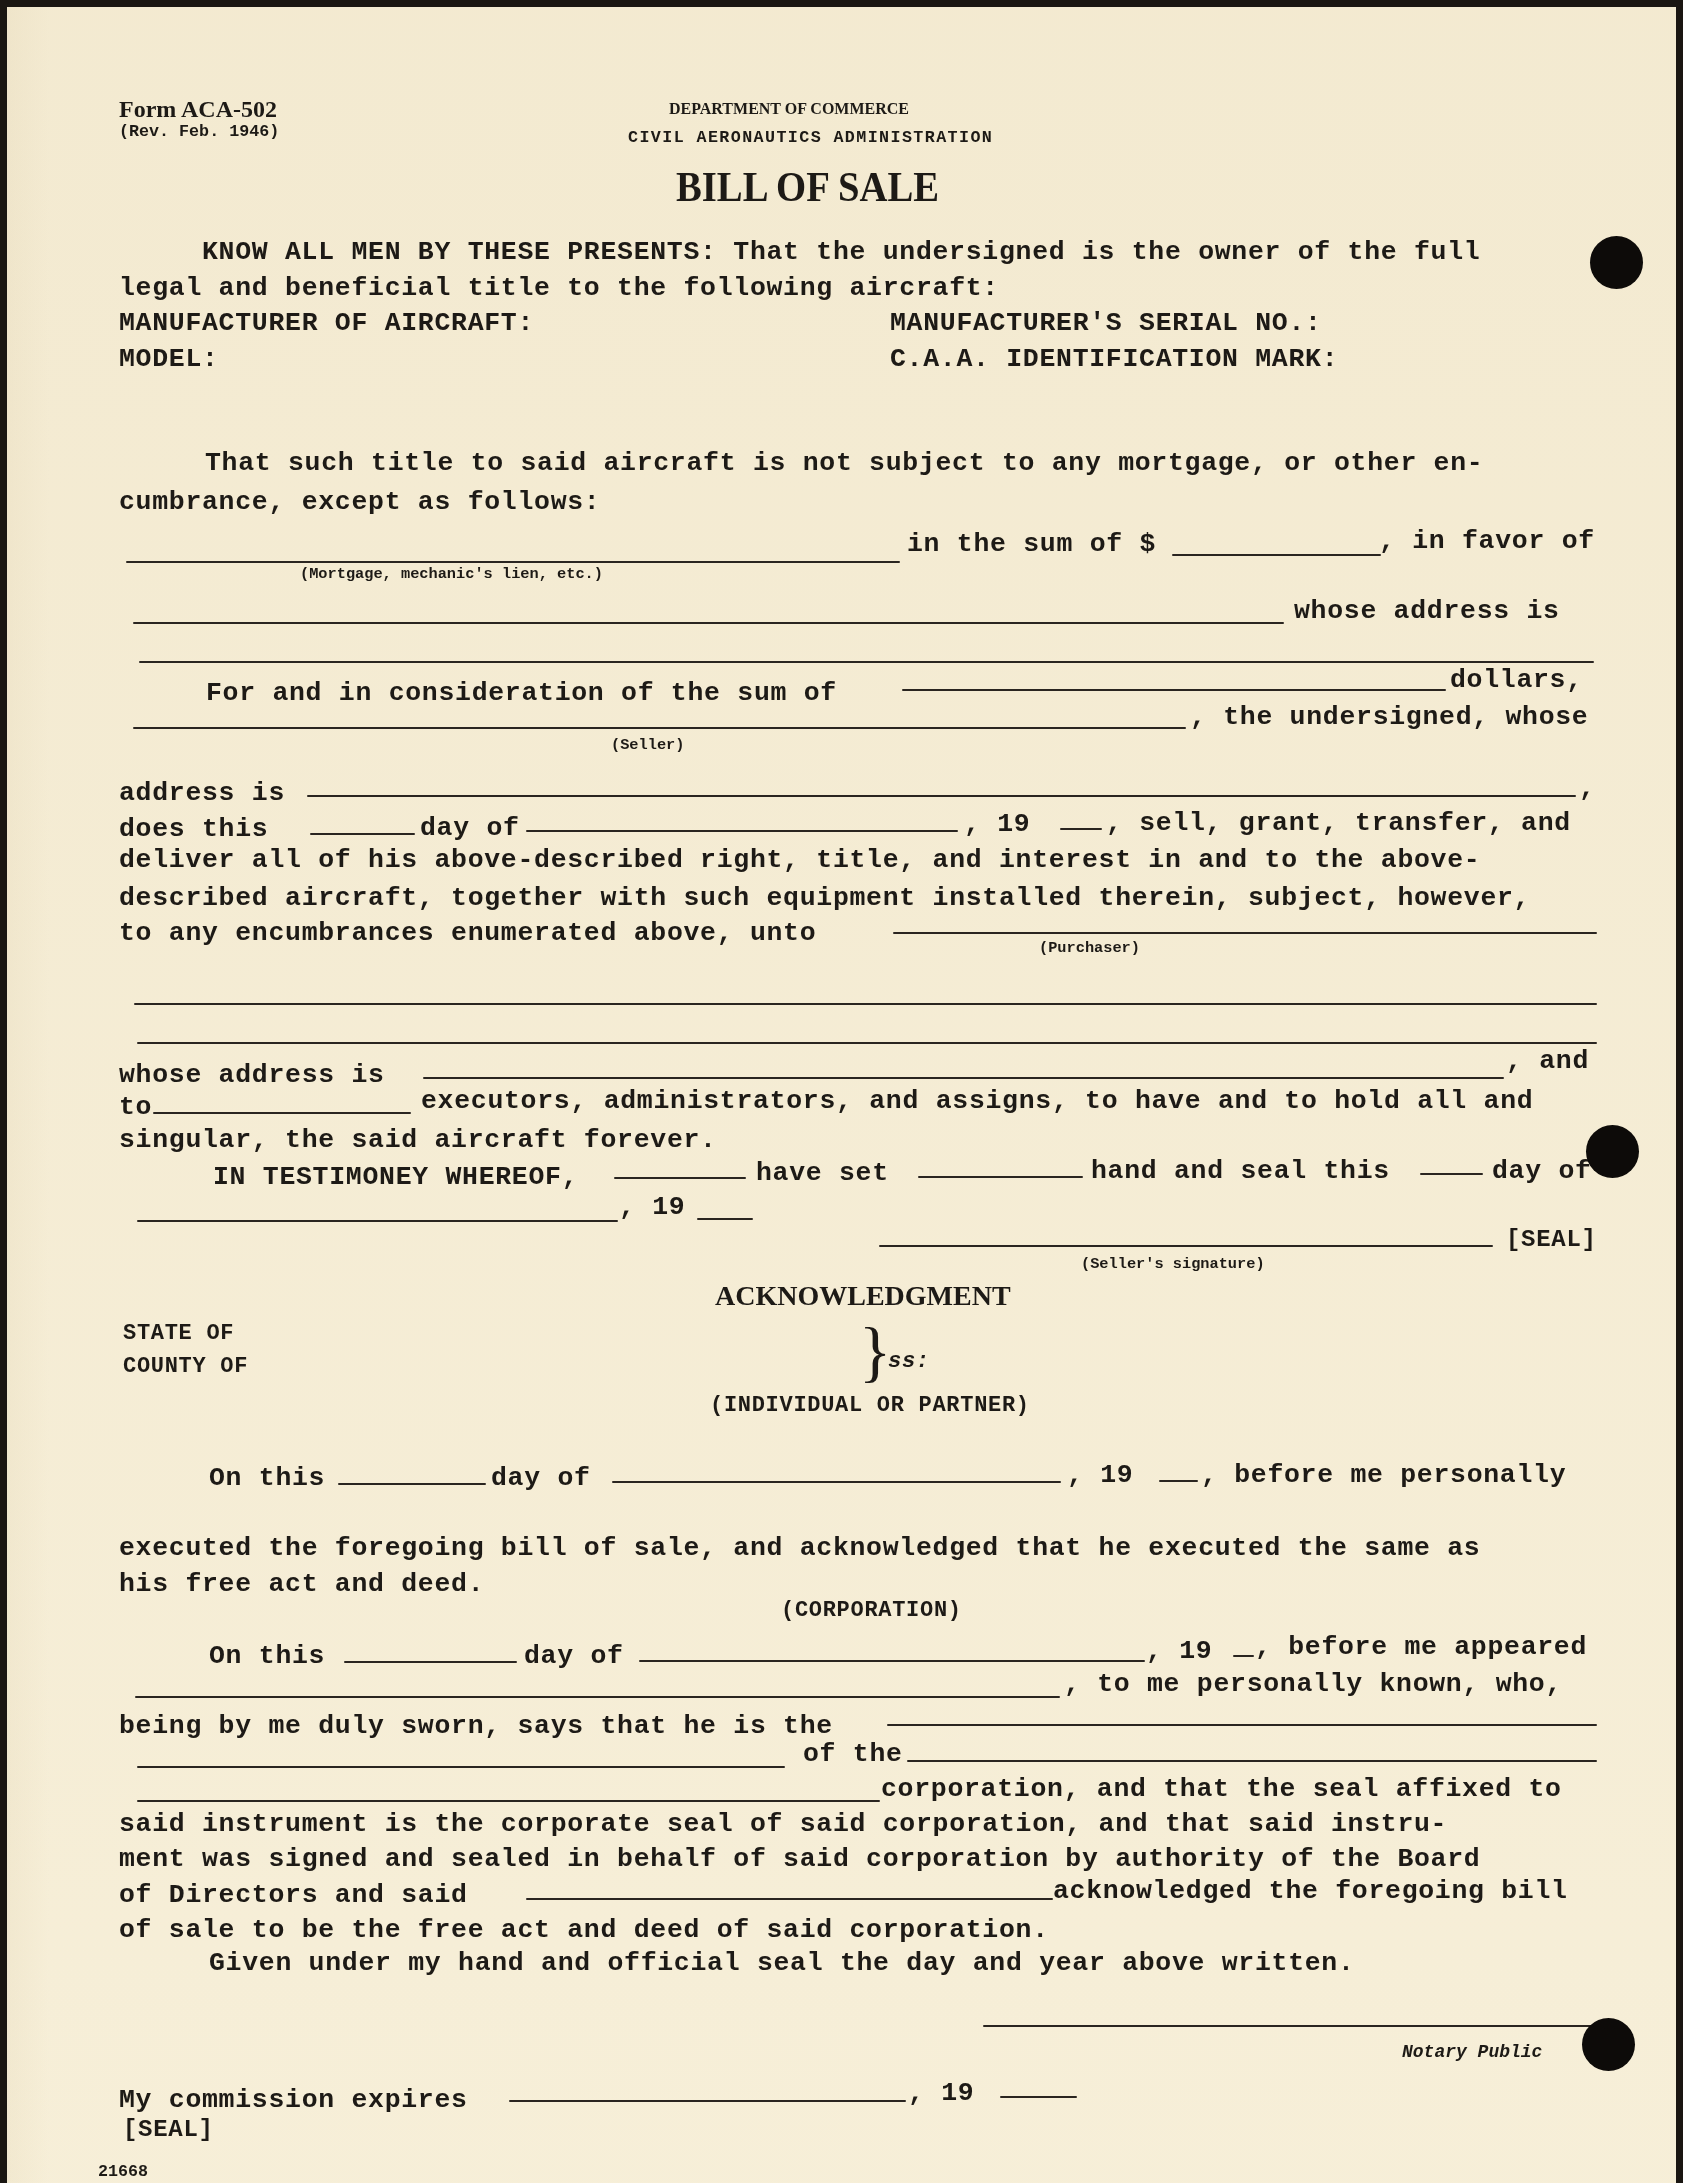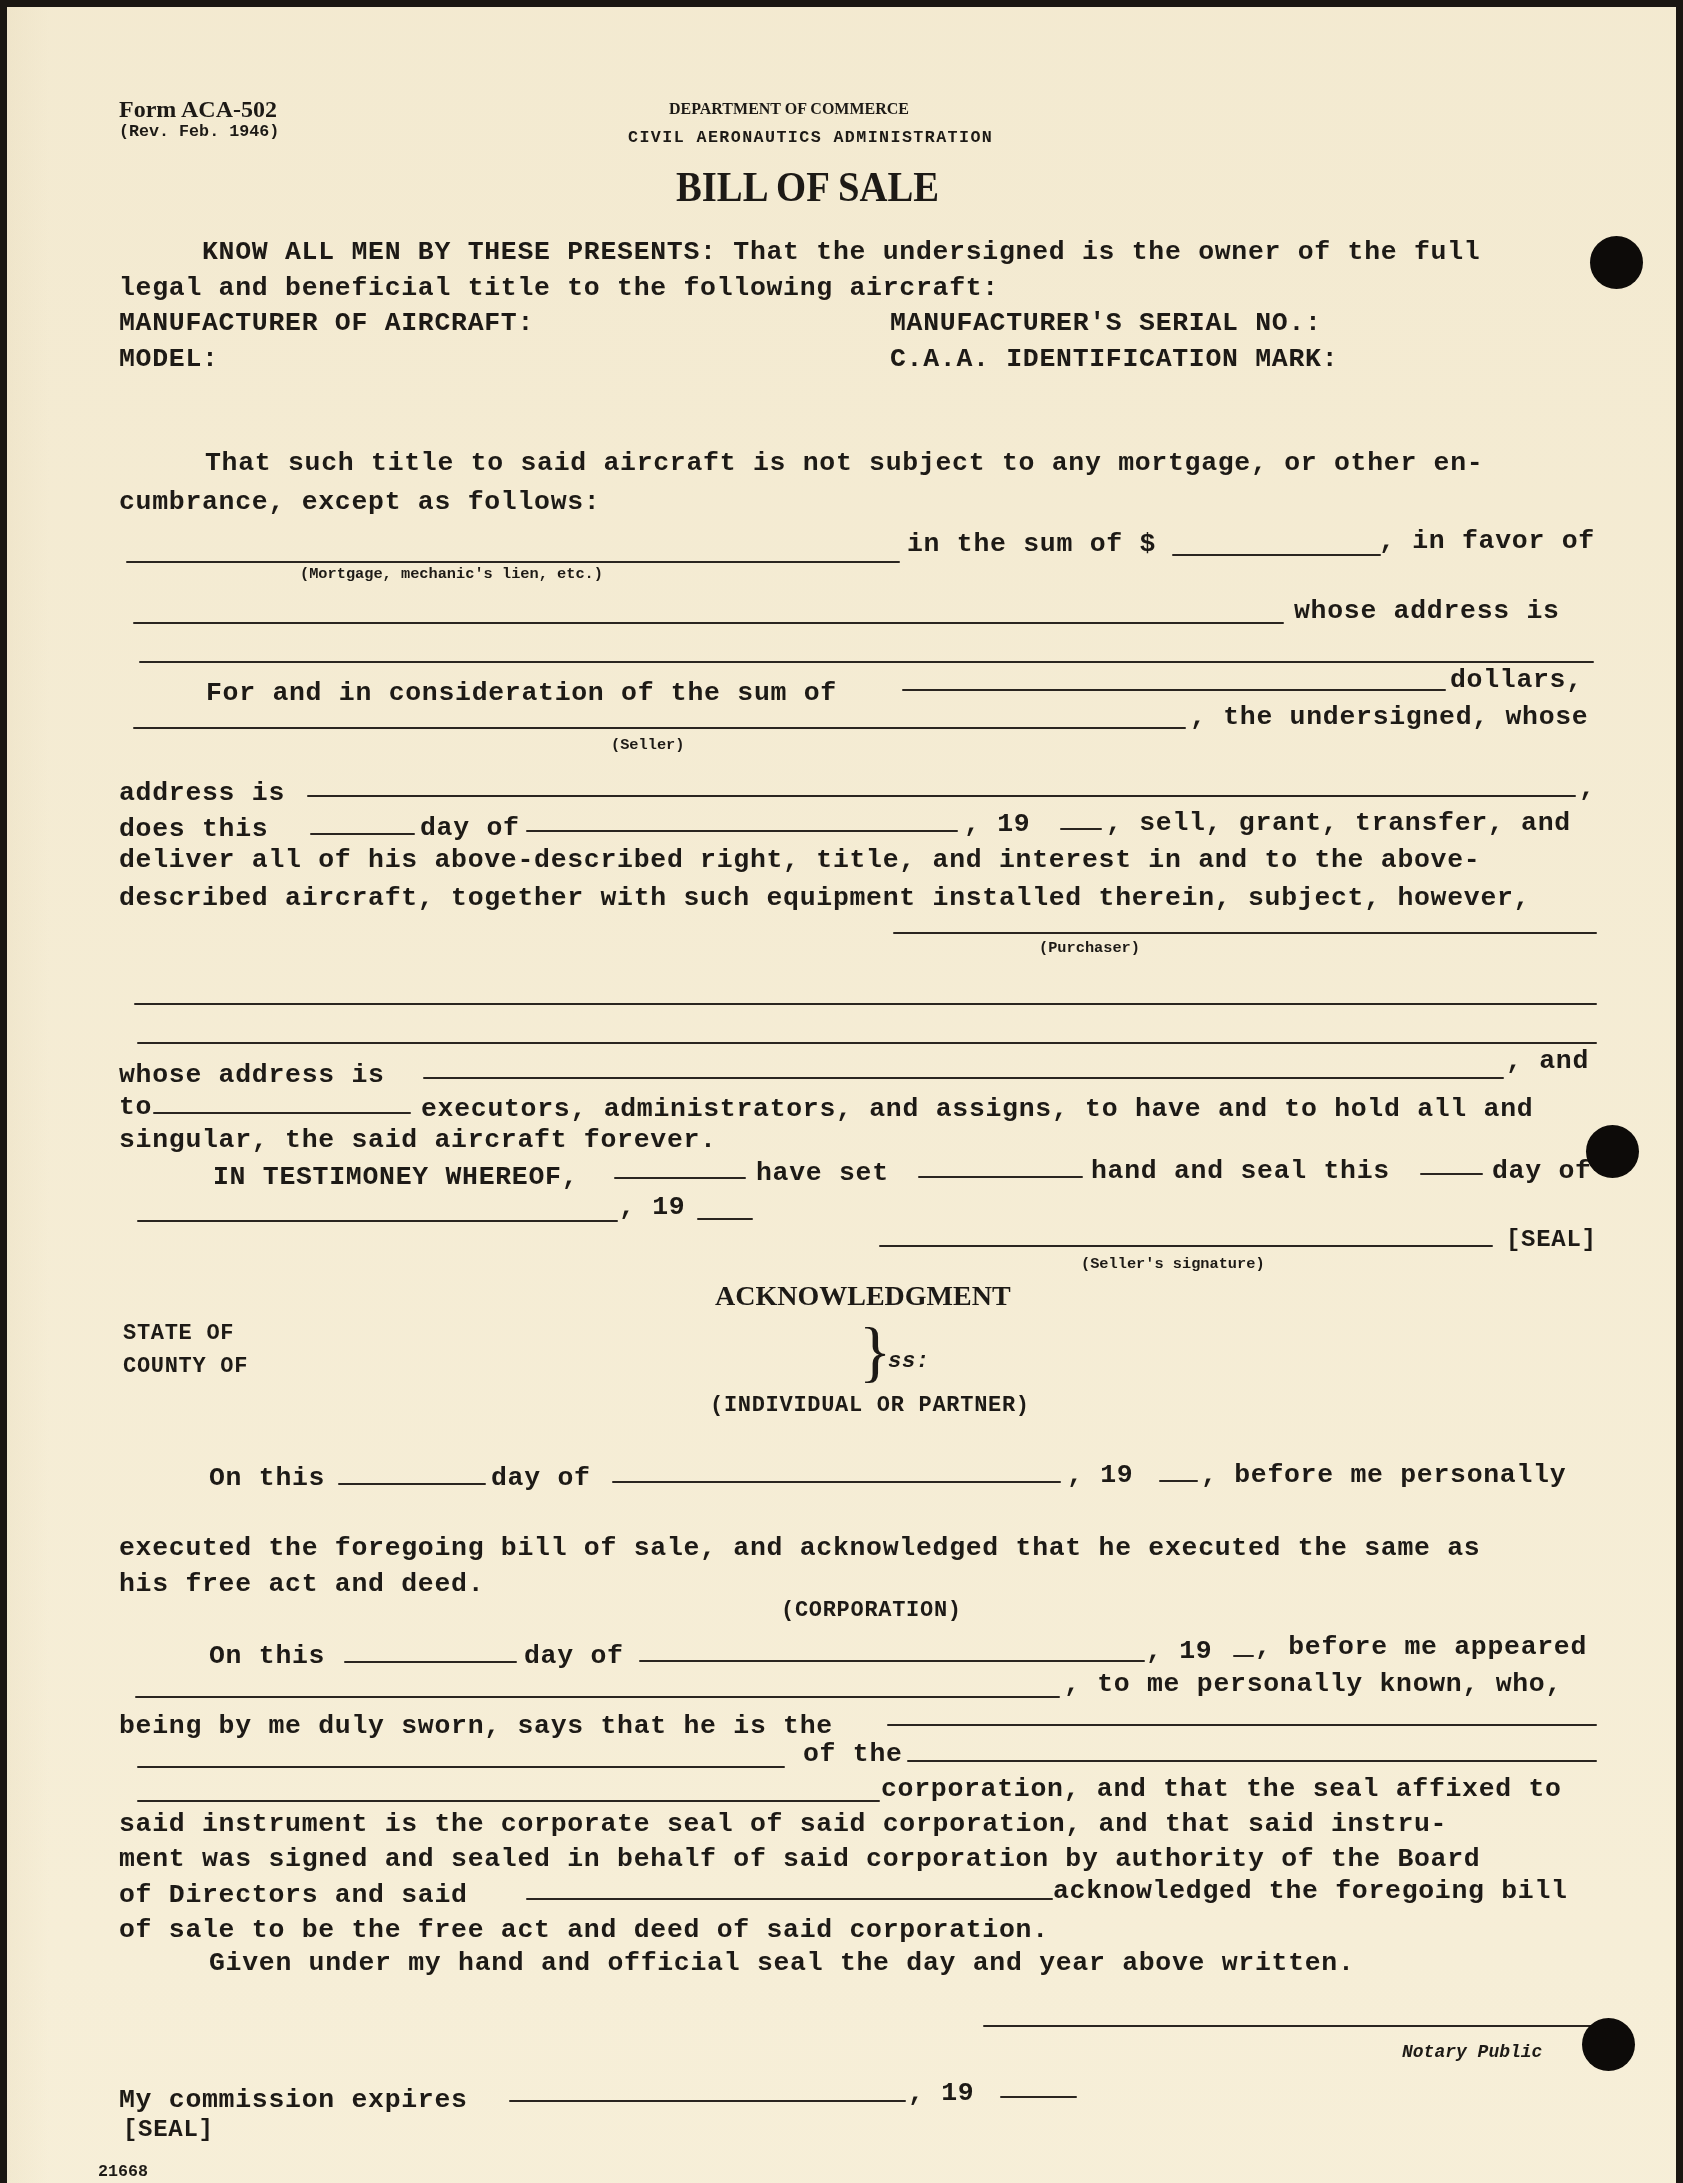--- a/index.html
+++ b/index.html
@@ -74,33 +74,34 @@
   <div class="abs tw" style="left:112px; top:807px;">does this</div>
   <div class="line" style="left:303px; top:826px; width:105px;"></div>
   <div class="abs tw" style="left:413px; top:806px;">day of</div>
   <div class="line" style="left:519px; top:823px; width:432px;"></div>
   <div class="abs tw" style="left:957px; top:802px;">, 19</div>
   <div class="line" style="left:1053px; top:821px; width:42px;"></div>
   <div class="abs tw" style="left:1099px; top:801px;">, sell, grant, transfer, and</div>
 
   <div class="abs tw" style="left:112px; top:838px;">deliver all of his above-described right, title, and interest in and to the above-</div>
   <div class="abs tw" style="left:112px; top:876px;">described aircraft, together with such equipment installed therein, subject, however,</div>
+  <div class="abs tw" style="left:112px; top:911px;">to any encumbrances enumerated above, unto</div>
   <div class="line" style="left:886px; top:925px; width:704px;"></div>
   <div class="abs tiny" style="left:1032px; top:932px;">(Purchaser)</div>
 
   <div class="line" style="left:127px; top:996px; width:1463px;"></div>
   <div class="line" style="left:130px; top:1035px; width:1460px;"></div>
 
   <div class="abs tw" style="left:112px; top:1053px;">whose address is</div>
   <div class="line" style="left:416px; top:1070px; width:1081px;"></div>
   <div class="abs tw" style="left:1499px; top:1039px;">, and</div>
 
   <div class="abs tw" style="left:112px; top:1085px;">to</div>
   <div class="line" style="left:146px; top:1105px; width:258px;"></div>
-  <div class="abs tw" style="left:414px; top:1079px;margin-top:8px;">executors, administrators, and assigns, to have and to hold all and</div>
+  <div class="abs tw" style="left:414px; top:1079px;">executors, administrators, and assigns, to have and to hold all and</div>
   <div class="abs tw" style="left:112px; top:1118px;">singular, the said aircraft forever.</div>
 
   <div class="abs tw" style="left:206px; top:1155px;">IN TESTIMONEY WHEREOF,</div>
   <div class="line" style="left:607px; top:1170px; width:132px;"></div>
   <div class="abs tw" style="left:749px; top:1151px;">have set</div>
   <div class="line" style="left:911px; top:1169px; width:165px;"></div>
   <div class="abs tw" style="left:1084px; top:1149px;">hand and seal this</div>
   <div class="line" style="left:1413px; top:1166px; width:63px;"></div>
   <div class="abs tw" style="left:1485px; top:1149px;">day of</div>
 

